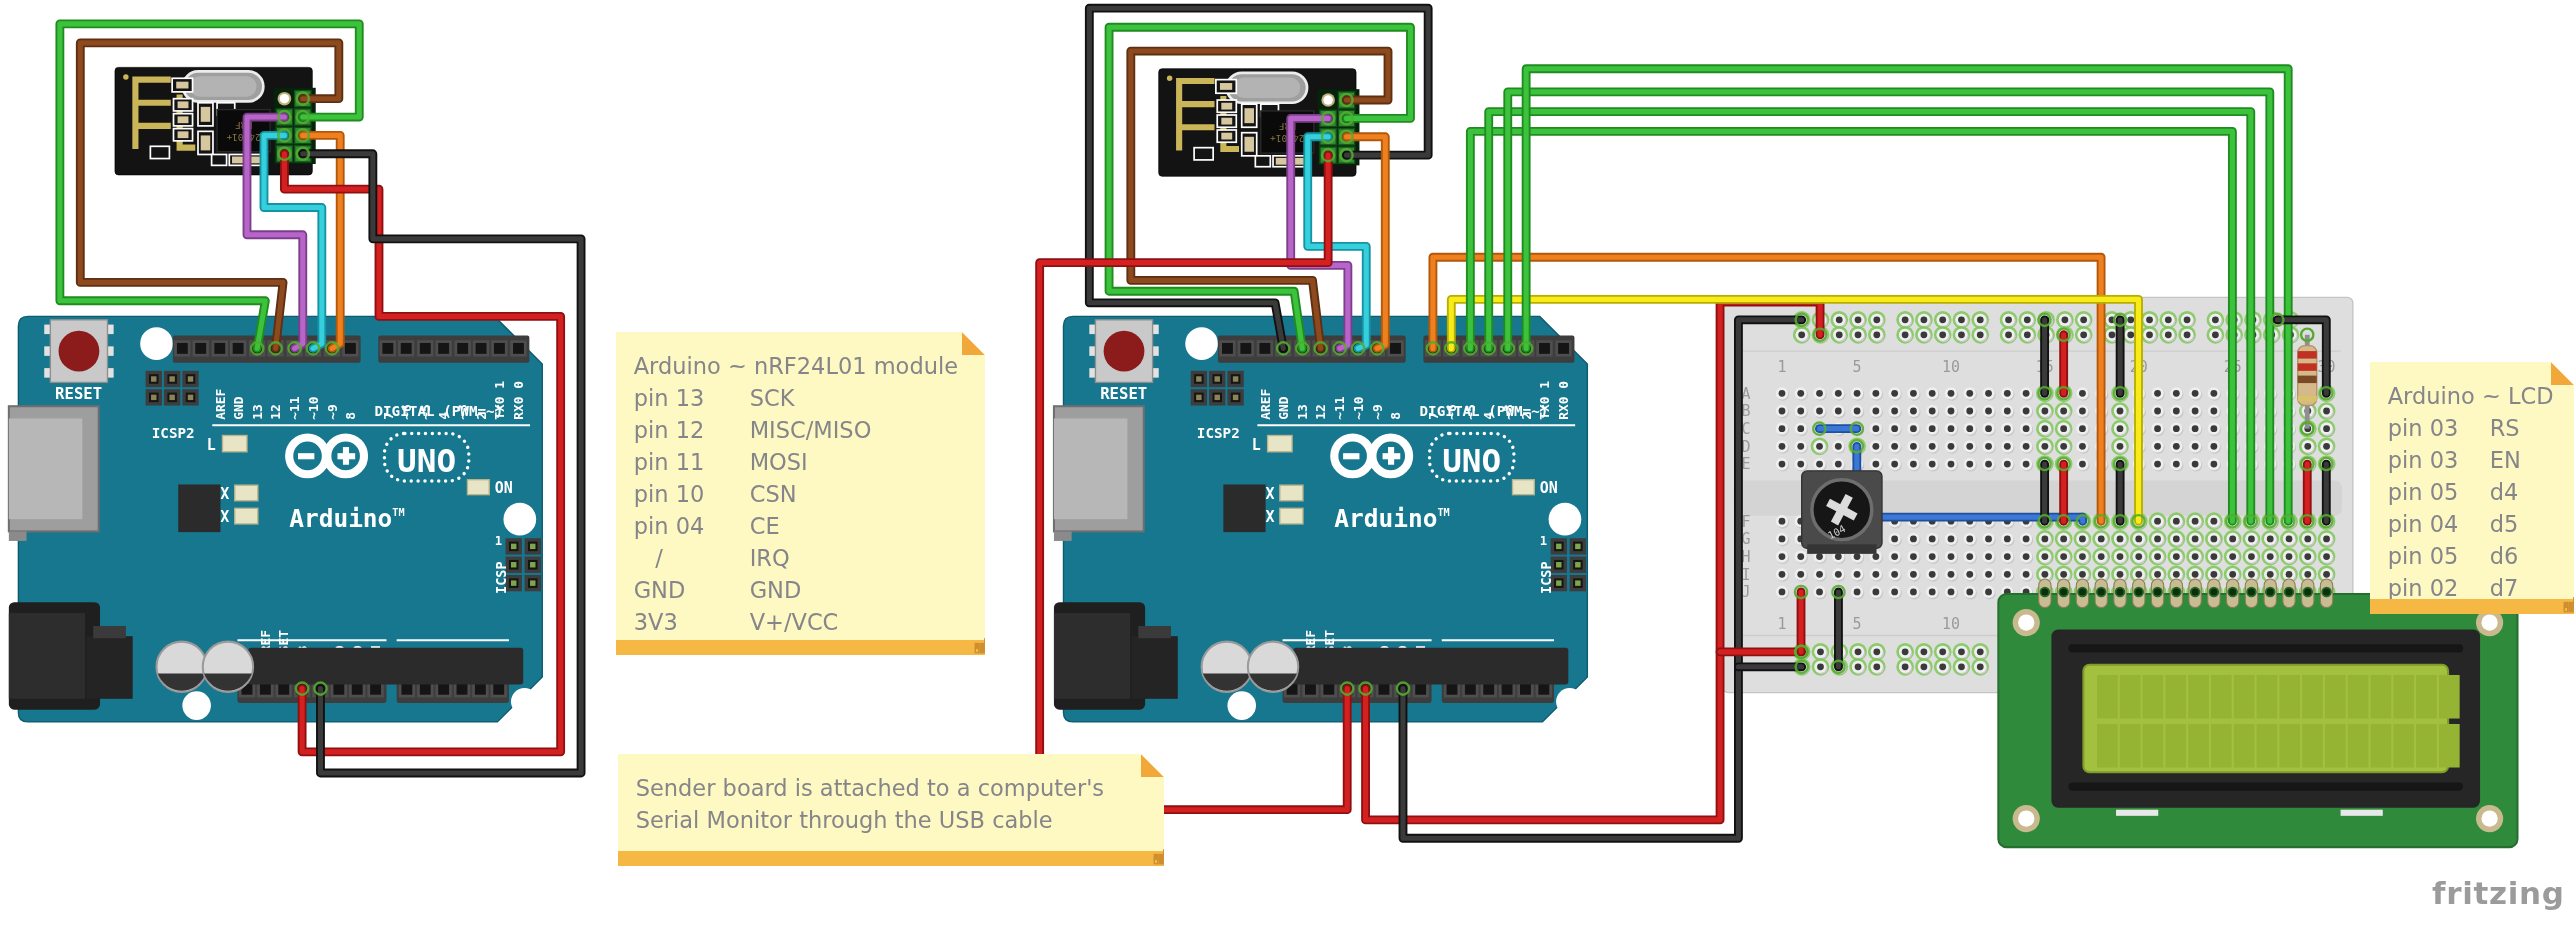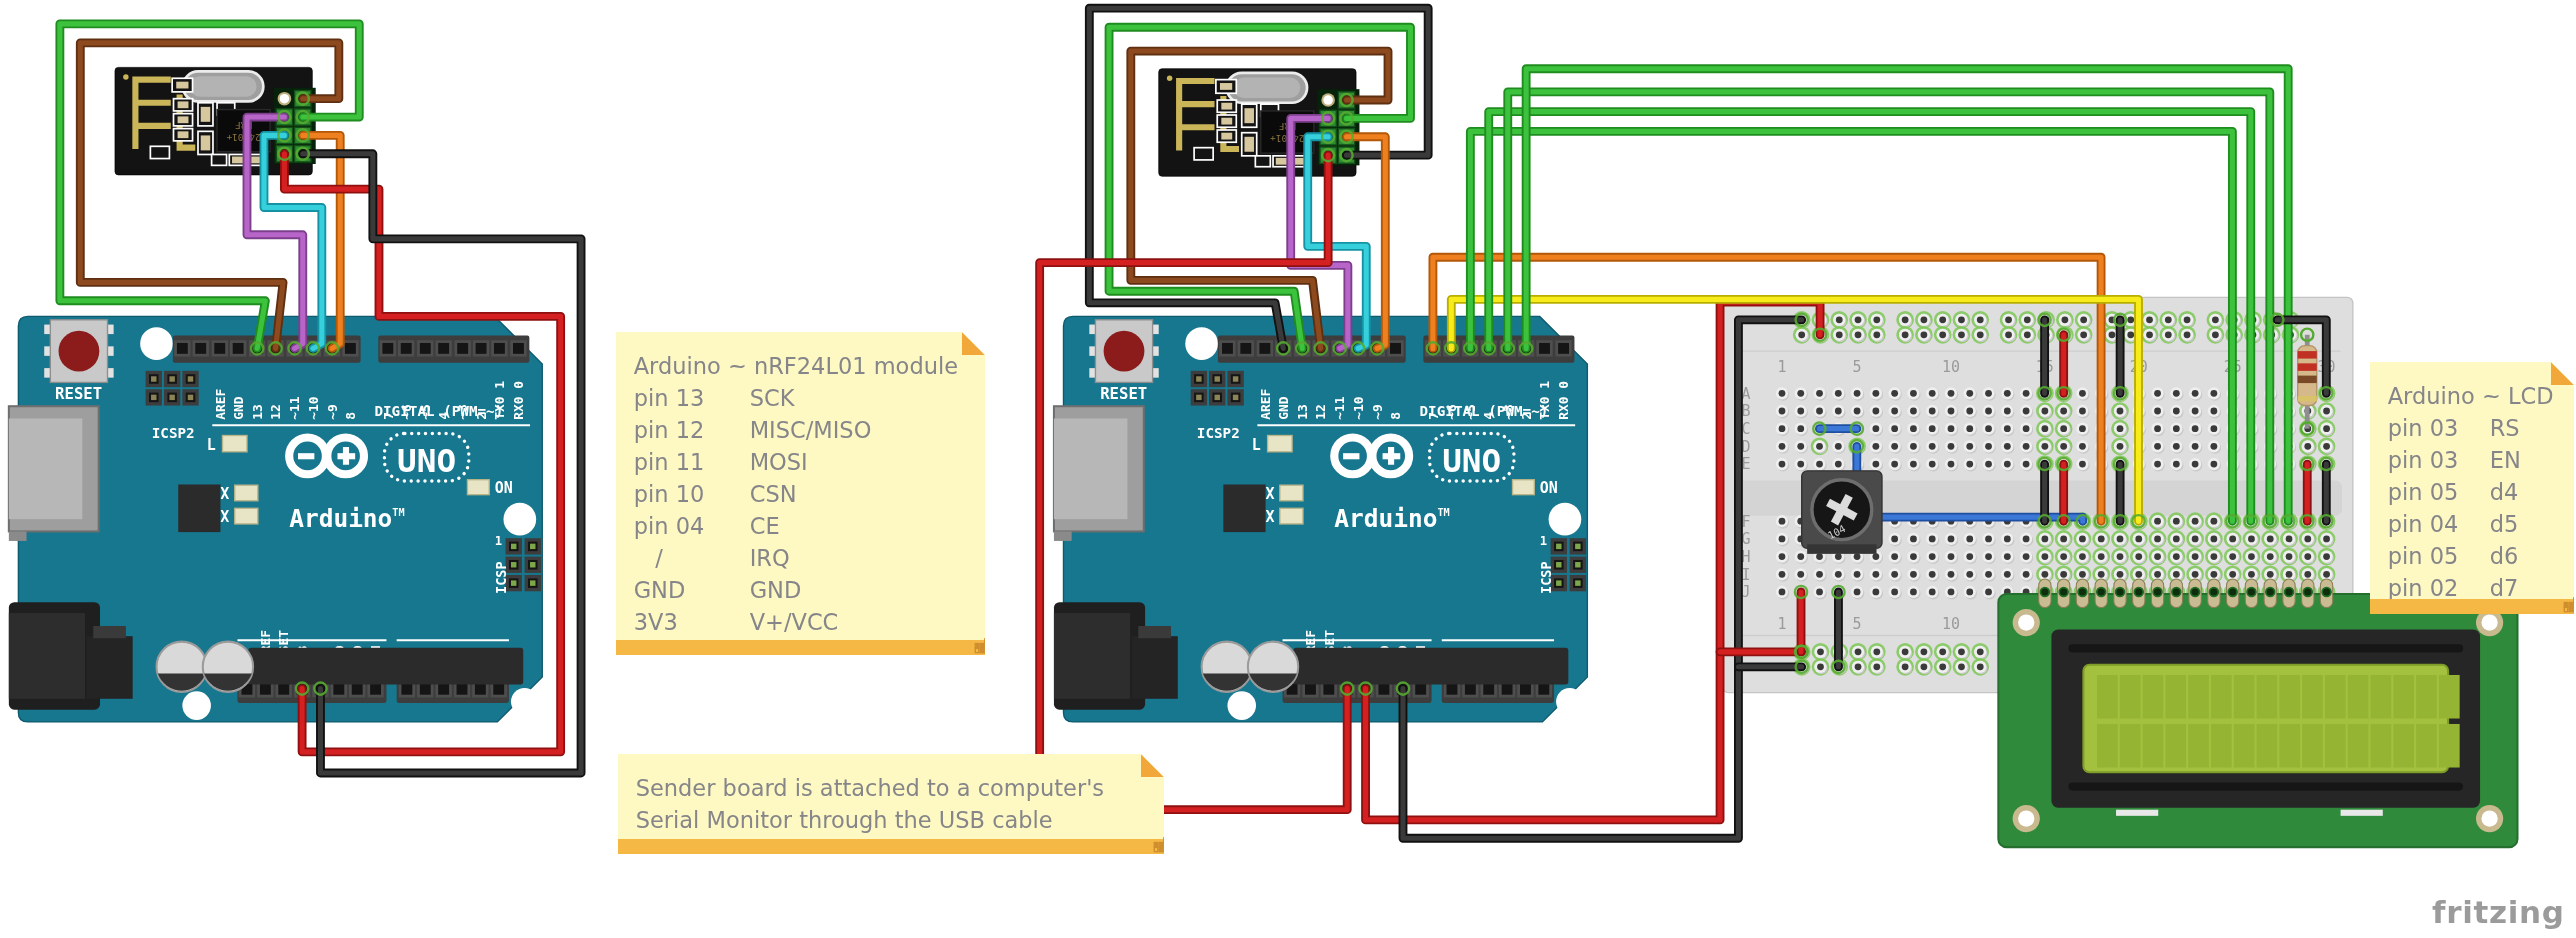--- a/index.html
+++ b/index.html
@@ -12,21 +12,21 @@
         border-bottom:23px solid #f2a73b;border-right:23px solid transparent;}
   .note .bar{position:absolute;left:0;right:0;bottom:0;height:15px;background:#f6b845;}
   .note .dots{position:absolute;right:6.8px;bottom:3.4px;width:2.7px;height:2.7px;background:transparent;
         box-shadow:0 0 0 1.4px #cf8f2e,4.8px 0 0 1.4px #cf8f2e,9.5px 0 0 1.4px #cf8f2e,
                    0 -4.8px 0 1.4px #cf8f2e,4.8px -4.8px 0 1.4px #cf8f2e,9.5px -4.8px 0 1.4px #cf8f2e,
                    9.5px -9.5px 0 1.4px #cf8f2e;}
   .note .body{padding:17.7px 13.6px 0 17.7px;}
   .note .grid{display:grid;grid-template-columns:var(--c1,112px) 1fr;}
   .note .grid span{white-space:pre;}
   .watermark{position:absolute;left:2432px;top:875px;font-family:"DejaVu Sans",sans-serif;
-        font-weight:bold;font-size:31px;color:#9b9b9b;letter-spacing:0.7px;margin-top:19px;}
+        font-weight:bold;font-size:31px;color:#9b9b9b;letter-spacing:0.7px;}
 </style>
 </head>
 <body>
 
 <div class="stage">
 <svg id="scene" width="2576" height="939" viewBox="0 0 3786 1380">
   <defs>
 
     <g id="arduino-proto">
       <path d="M14,0 H700 L770,70 V530 L704,596 H14 Q0,596 0,582 V14 Q0,0 14,0 Z" fill="#16778f" stroke="#0e5a6e" stroke-width="2"></path>
@@ -2124,21 +2124,21 @@
             <span>GND</span>
             <span>GND</span>
             <span>3V3</span>
             <span>V+/VCC</span>
           </div>
         </div>
         <div class="fold"></div>
         <div class="bar"></div>
         <div class="dots"></div>
       </div>
-      <div class="note" style="left: 618px; top: 754px; width: 546px; height: 100px;">
+      <div class="note" style="left: 618px; top: 754px; width: 546px; height: 112px;">
         <div class="body">
           <div>Sender board is attached to a computer's</div>
           <div>Serial Monitor through the USB cable</div>
         </div>
         <div class="fold"></div>
         <div class="bar"></div>
         <div class="dots"></div>
       </div>
       <div class="note" style="left: 2370px; top: 321px; width: 204px; height: 252px; margin-top: 41px; --c1: 102px;">
         <div class="body">

